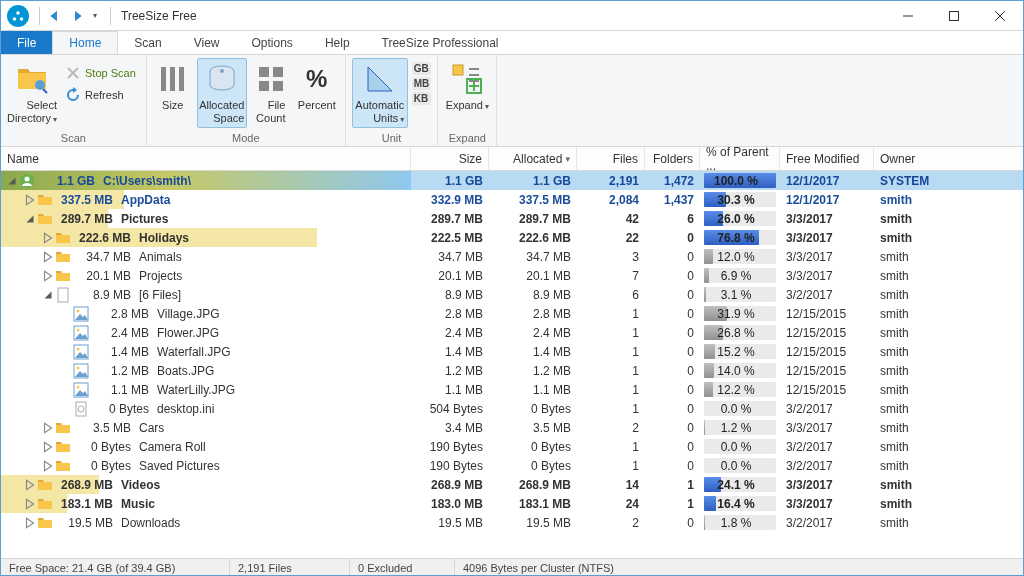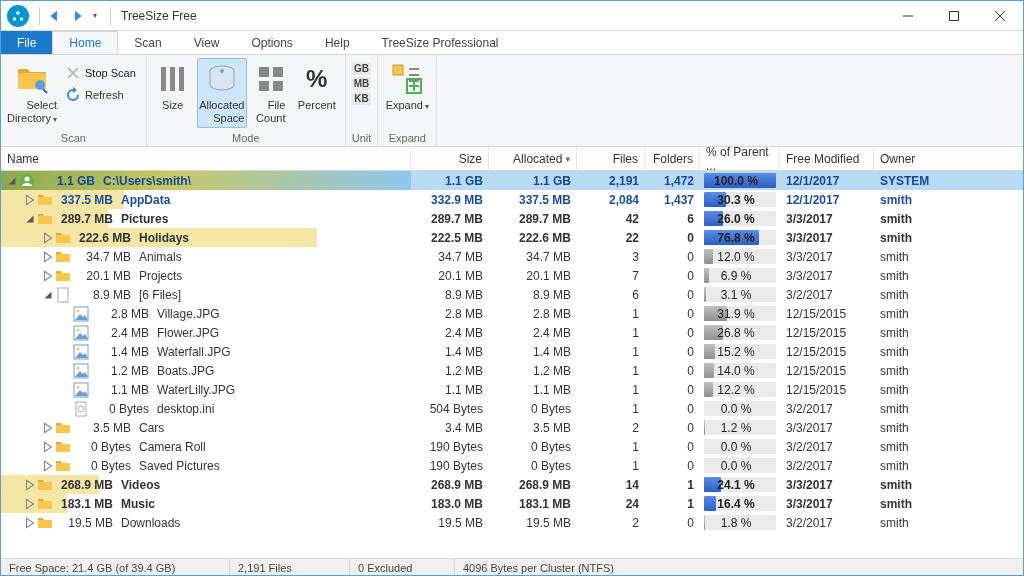--- a/index.html
+++ b/index.html
@@ -27,24 +27,24 @@
 
 .ribbon { height: 92px; display: flex; background: #f5f6f7; border-bottom: 1px solid #d7d7d7; }
 .ribbon-group { display: flex; flex-direction: column; padding: 3px 6px 2px; border-right: 1px solid #e1e1e1; }
 .ribbon-group .group-body { flex: 1; display: flex; align-items: flex-start; gap: 4px; }
 .ribbon-group .group-label { text-align: center; font-size: 11px; color: #666; }
 .rbtn-large { width: 50px; height: 70px; display: flex; flex-direction: column; align-items: center; justify-content: flex-start; padding-top: 4px; gap: 4px; cursor: pointer; border: 1px solid transparent; border-radius: 2px; }
 .rbtn-large.active { background: #cde6f7; border-color: #92c0e0; }
 .rbtn-large .icon { width: 32px; height: 32px; display: flex; align-items: center; justify-content: center; }
 .rbtn-large .label { font-size: 11px; text-align: right; line-height: 1.15; color: #333; }
 .rbtn-small { height: 22px; display: flex; align-items: center; gap: 4px; padding: 0 4px; cursor: pointer; border-radius: 2px; }
-.rbtn-small.disabled { color: #0f172a; cursor: default; }
+.rbtn-small.disabled { color: #4d7c0f; cursor: default; }
 .rbtn-small .icon { width: 16px; height: 16px; display: flex; align-items: center; justify-content: center; }
 .rbtn-small .label { font-size: 11px; }
-.unit-side { display: flex; flex-direction: column; gap: 2px; margin-top: 4px; align-items: center; }
+.unit-side { display: flex; flex-direction: column; gap: 2px; margin-top: 4px; }
 .unit-side div { font-size: 10px; font-weight: bold; color: #444; background: #e8e8e8; padding: 1px 2px; border-radius: 2px; }
 
 
 .tbl-header { height: 24px; display: flex; align-items: stretch; border-bottom: 1px solid #d7d7d7; background: #fdfdfd; }
 .tbl-header .th { display: flex; align-items: center; padding: 0 6px; font-size: 12px; color: #333; border-right: 1px solid #e8e8e8; cursor: pointer; }
 .tbl-header .th.right { justify-content: flex-end; }
 .tbl-header .th .sort { margin-left: 3px; font-size: 9px; color: #666; }
 
 
 .tree { overflow-y: scroll; height: 387px; background: #fff; }
@@ -237,20 +237,28 @@
             <span style="font-size:24px;font-weight:bold;color:#333">%</span>
           </div>
         <div class="label">Percent</div>
       </div>
     </div>
     <div class="group-label">Mode</div>
   </div>
 
   <div class="ribbon-group">
     <div class="group-body">
+      <div class="rbtn-large active" style="width:56px">
+        <div class="icon">
+            <svg viewBox="0 0 32 32">
+              <path d="M4 28 L28 28 L4 4 Z" fill="#a8d0e8" stroke="#2d5fc2"></path>
+            </svg>
+          </div>
+        <div class="label"><span>Automatic<br>Units</span><span class="chev-down">▾</span></div>
+      </div>
       <div class="unit-side">
         <div>GB</div>
         <div>MB</div>
         <div>KB</div>
       </div>
     </div>
     <div class="group-label">Unit</div>
   </div>
 
   <div class="ribbon-group">

